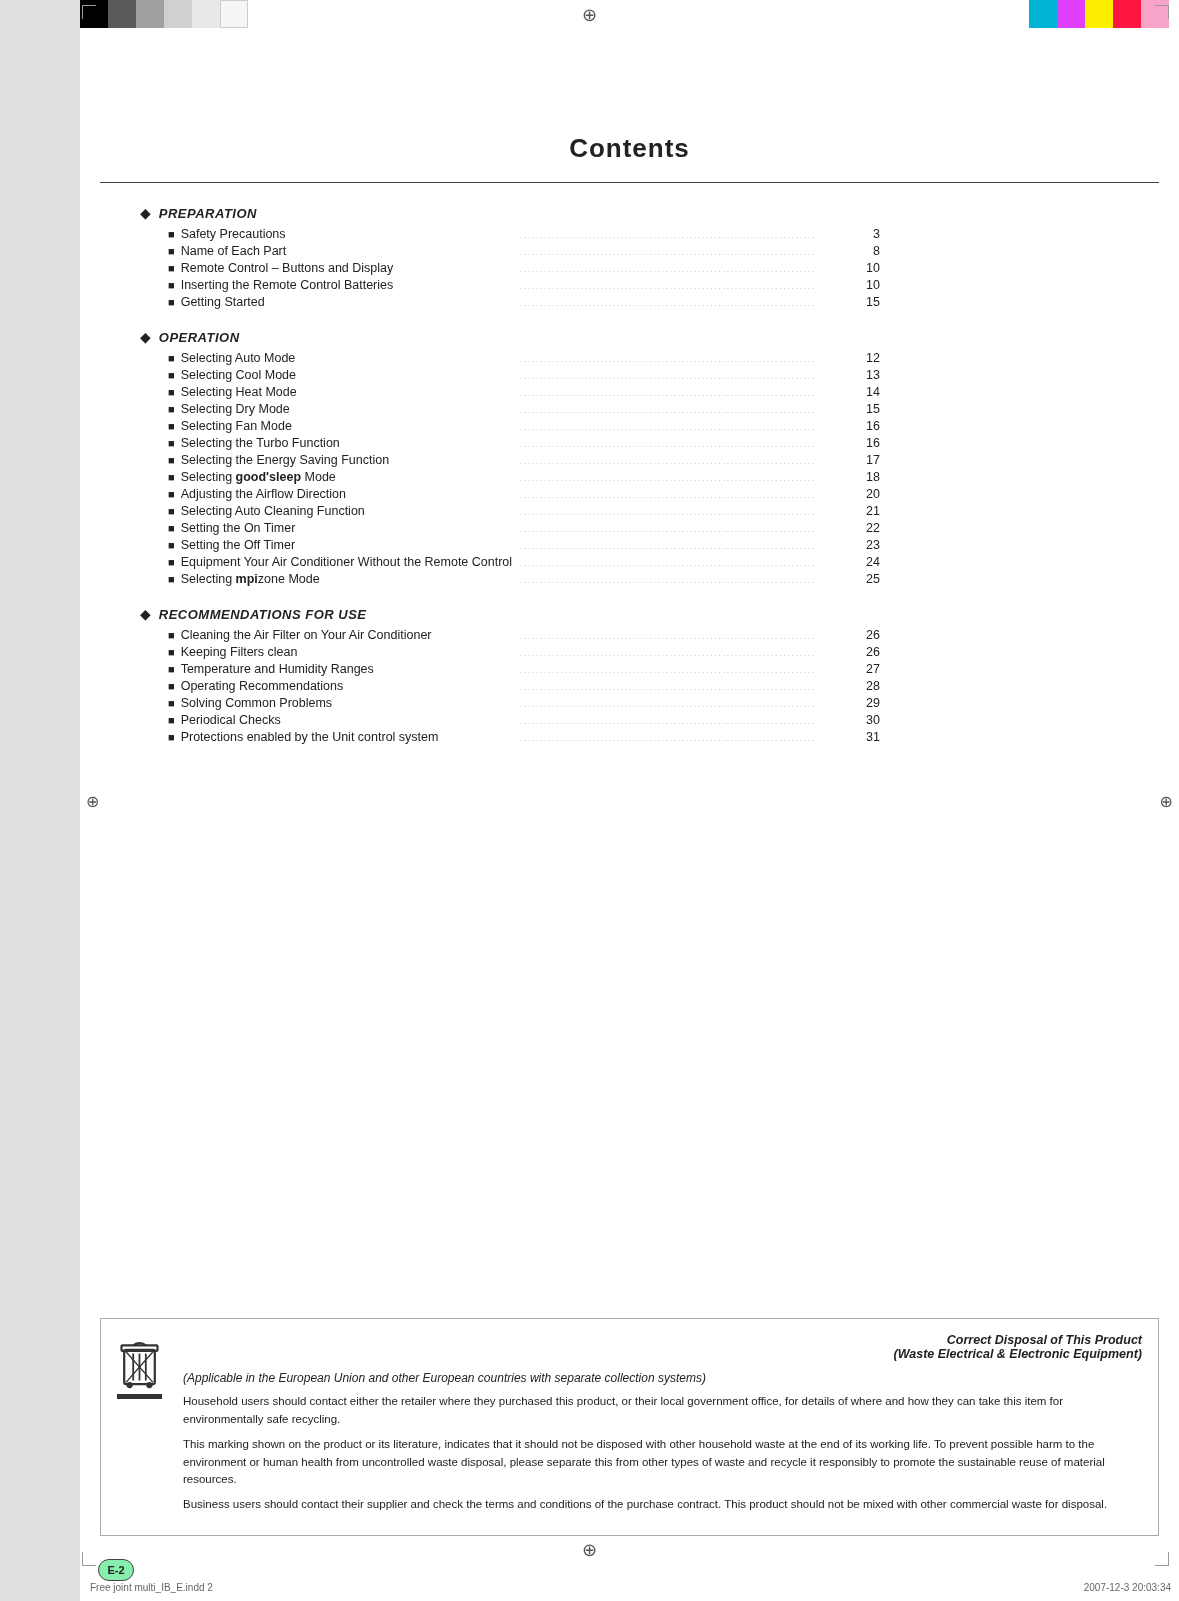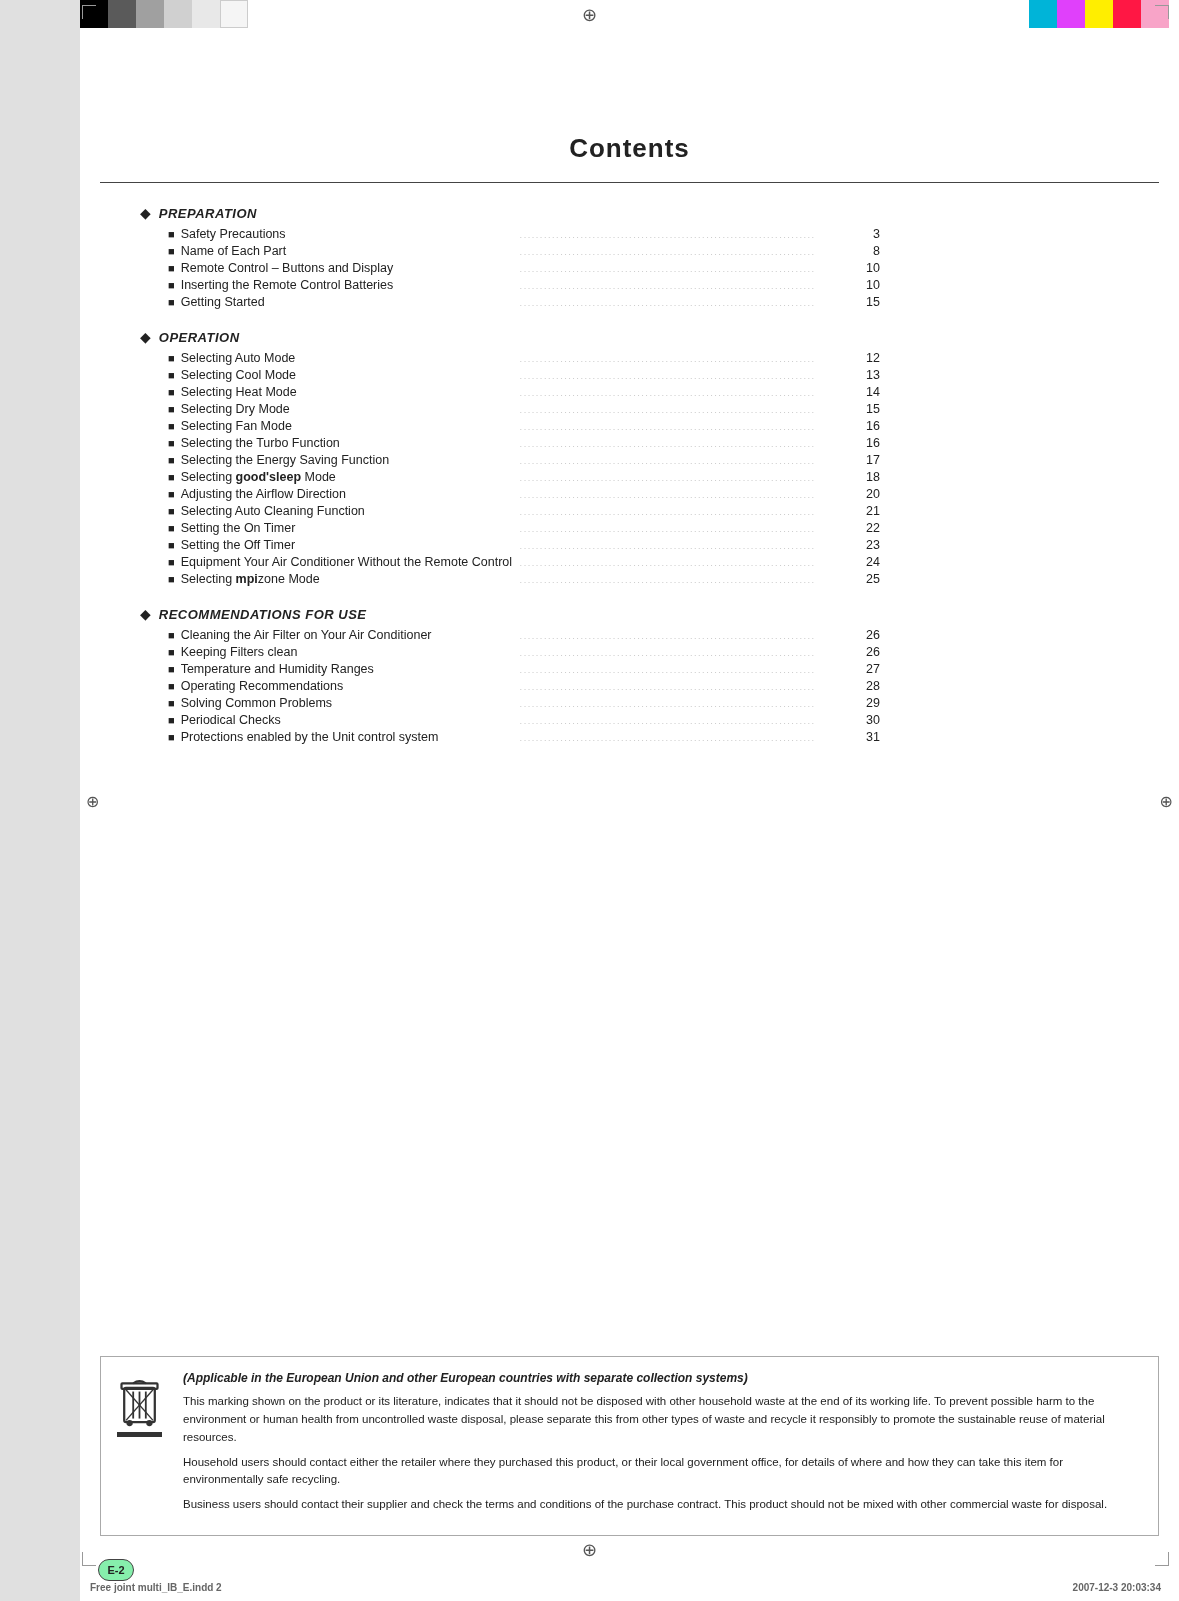--- a/index.html
+++ b/index.html
@@ -170,21 +170,21 @@
     .disposal-title {
       font-size: 12.5px;
       font-weight: bold;
       font-style: italic;
       text-align: right;
       margin-bottom: 10px;
     }
 
     .disposal-applicable {
       font-size: 12px;
-      font-weight: bold;
+      font-weight: normal;
       font-style: italic;
       margin-bottom: 8px;
     }
 
     .disposal-body p {
       font-size: 11.5px;
       margin-bottom: 7px;
       line-height: 1.55;
     }
 
@@ -203,26 +203,25 @@
       justify-content: center;
       font-size: 11px;
       font-weight: bold;
     }
 
     
     .bottom-bar {
       position: absolute;
       bottom: 8px;
       left: 90px;
-      right: 18px;
+      right: 8px;
       display: flex;
       justify-content: space-between;
       font-size: 10px;
       color: #666;
-      font-weight: bold;
     }
 
     .swatch-black { background: #000; }
     .swatch-darkgray { background: #5a5a5a; }
     .swatch-gray { background: #a0a0a0; }
     .swatch-lightgray { background: #d0d0d0; }
     .swatch-verylightgray { background: #e8e8e8; }
     .swatch-white { background: #f5f5f5; border: 1px solid #ccc; }
     .swatch-cyan { background: #00b4d8; }
     .swatch-magenta { background: #e040fb; }
@@ -524,24 +523,28 @@
         <circle cx="36" cy="57" r="3.5" fill="#333"></circle>
 
         <line x1="10" y1="20" x2="40" y2="54" stroke="#333" stroke-width="1.5"></line>
         <line x1="40" y1="20" x2="10" y2="54" stroke="#333" stroke-width="1.5"></line>
       </svg>
       
       <div style="width:45px;height:5px;background:#333;margin-top:-2px;"></div>
     </div>
 
     <div class="disposal-text">
+      <div class="disposal-title">
+        <em><strong>Correct Disposal of This Product</strong><br>
+        <strong>(Waste Electrical &amp; Electronic Equipment)</strong></em>
+      </div>
       <div class="disposal-applicable">(Applicable in the European Union and other European countries with separate collection systems)</div>
       <div class="disposal-body">
+        <p>Household users should contact either the retailer where they purchased this product, or their local government office, for details of where and how they can take this item for environmentally safe recycling.</p>
         <p>This marking shown on the product or its literature, indicates that it should not be disposed with other household waste at the end of its working life. To prevent possible harm to the environment or human health from uncontrolled waste disposal, please separate this from other types of waste and recycle it responsibly to promote the sustainable reuse of material resources.</p>
-        <p>Household users should contact either the retailer where they purchased this product, or their local government office, for details of where and how they can take this item for environmentally safe recycling.</p>
         <p>Business users should contact their supplier and check the terms and conditions of the purchase contract. This product should not be mixed with other commercial waste for disposal.</p>
       </div>
     </div>
   </div>
 </div>
 
 <div class="page-label">E-2</div>
 
 <div class="bottom-bar">
   <span>Free joint multi_IB_E.indd   2</span>

